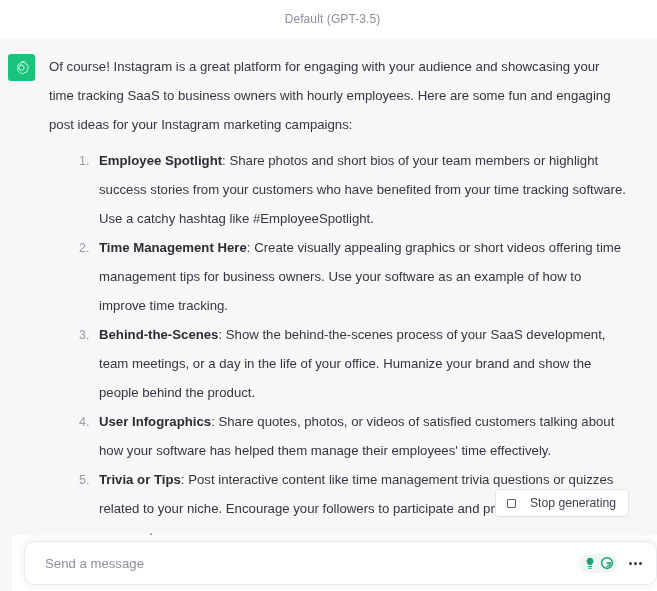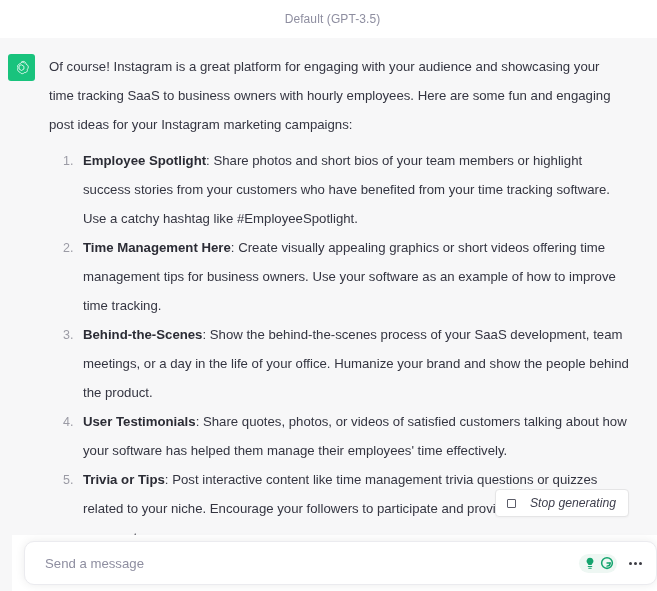--- a/index.html
+++ b/index.html
@@ -78,21 +78,21 @@
   .message-body p {
     margin: 0 16px 7px 0;
   }
 
   .message-body ol {
     margin: 0;
     padding-left: 28px;
     list-style: decimal;
   }
   .message-body ol li {
-    margin: 0 0 0 0;
+    margin: 0 0 0 16px;
     padding-left: 6px;
     color: #343541;
   }
   .message-body ol li::marker {
     color: #9b9ba5;
     font-size: 12.5px;
   }
   .message-body ol li b {
     font-weight: 700;
     color: #2b2c35;
@@ -108,21 +108,20 @@
     gap: 14px;
     background: #ffffff;
     border: 1px solid #e5e5e6;
     border-radius: 4px;
     padding: 6px 12px 6px 11px;
     font-size: 12.2px;
     color: #40414f;
     cursor: pointer;
     box-shadow: 0 1px 2px rgba(0,0,0,0.03);
     z-index: 30;
-    font-style: italic;
   }
   .stop-square {
     width: 9px;
     height: 9px;
     border: 1.3px solid #5b5c68;
     border-radius: 1px;
     display: inline-block;
   }
 
   
@@ -228,21 +227,21 @@
           </svg>
         </span>
       </div>
 
       <div class="message-body">
         <p>Of course! Instagram is a great platform for engaging with your audience and showcasing your time tracking SaaS to business owners with hourly employees. Here are some fun and engaging post ideas for your Instagram marketing campaigns:</p>
         <ol>
           <li><b>Employee Spotlight</b><span>: Share photos and short bios of your team members or highlight success stories from your customers who have benefited from your time tracking software. Use a catchy hashtag like #EmployeeSpotlight.</span></li>
           <li><b>Time Management Here</b><span>: Create visually appealing graphics or short videos offering time management tips for business owners. Use your software as an example of how to improve time tracking.</span></li>
           <li><b>Behind-the-Scenes</b><span>: Show the behind-the-scenes process of your SaaS development, team meetings, or a day in the life of your office. Humanize your brand and show the people behind the product.</span></li>
-          <li><b>User Testimonials</b><span>: Share quotes, photos, or videos of satisfied customers talking about how your software has helped them manage their employees' time effectively.</span></li>
+          <li><b>User Infographics</b><span>: Share quotes, photos, or videos of satisfied customers talking about how your software has helped them manage their employees' time effectively.</span></li>
           <li><b>Trivia or Tips</b><span>: Post interactive content like time management trivia questions or quizzes related to your niche. Encourage your followers to participate and provide answers in the comments.</span></li>
           <li><b>Infographics</b><span>: Create eye-catching infographics that visually explain the benefits of your time tracking software. Use statistics and data to support your claims.</span></li>
 
         </ol>
       </div>
     </div>
 
     <div class="bottom-fade"></div>
   </div>
 

